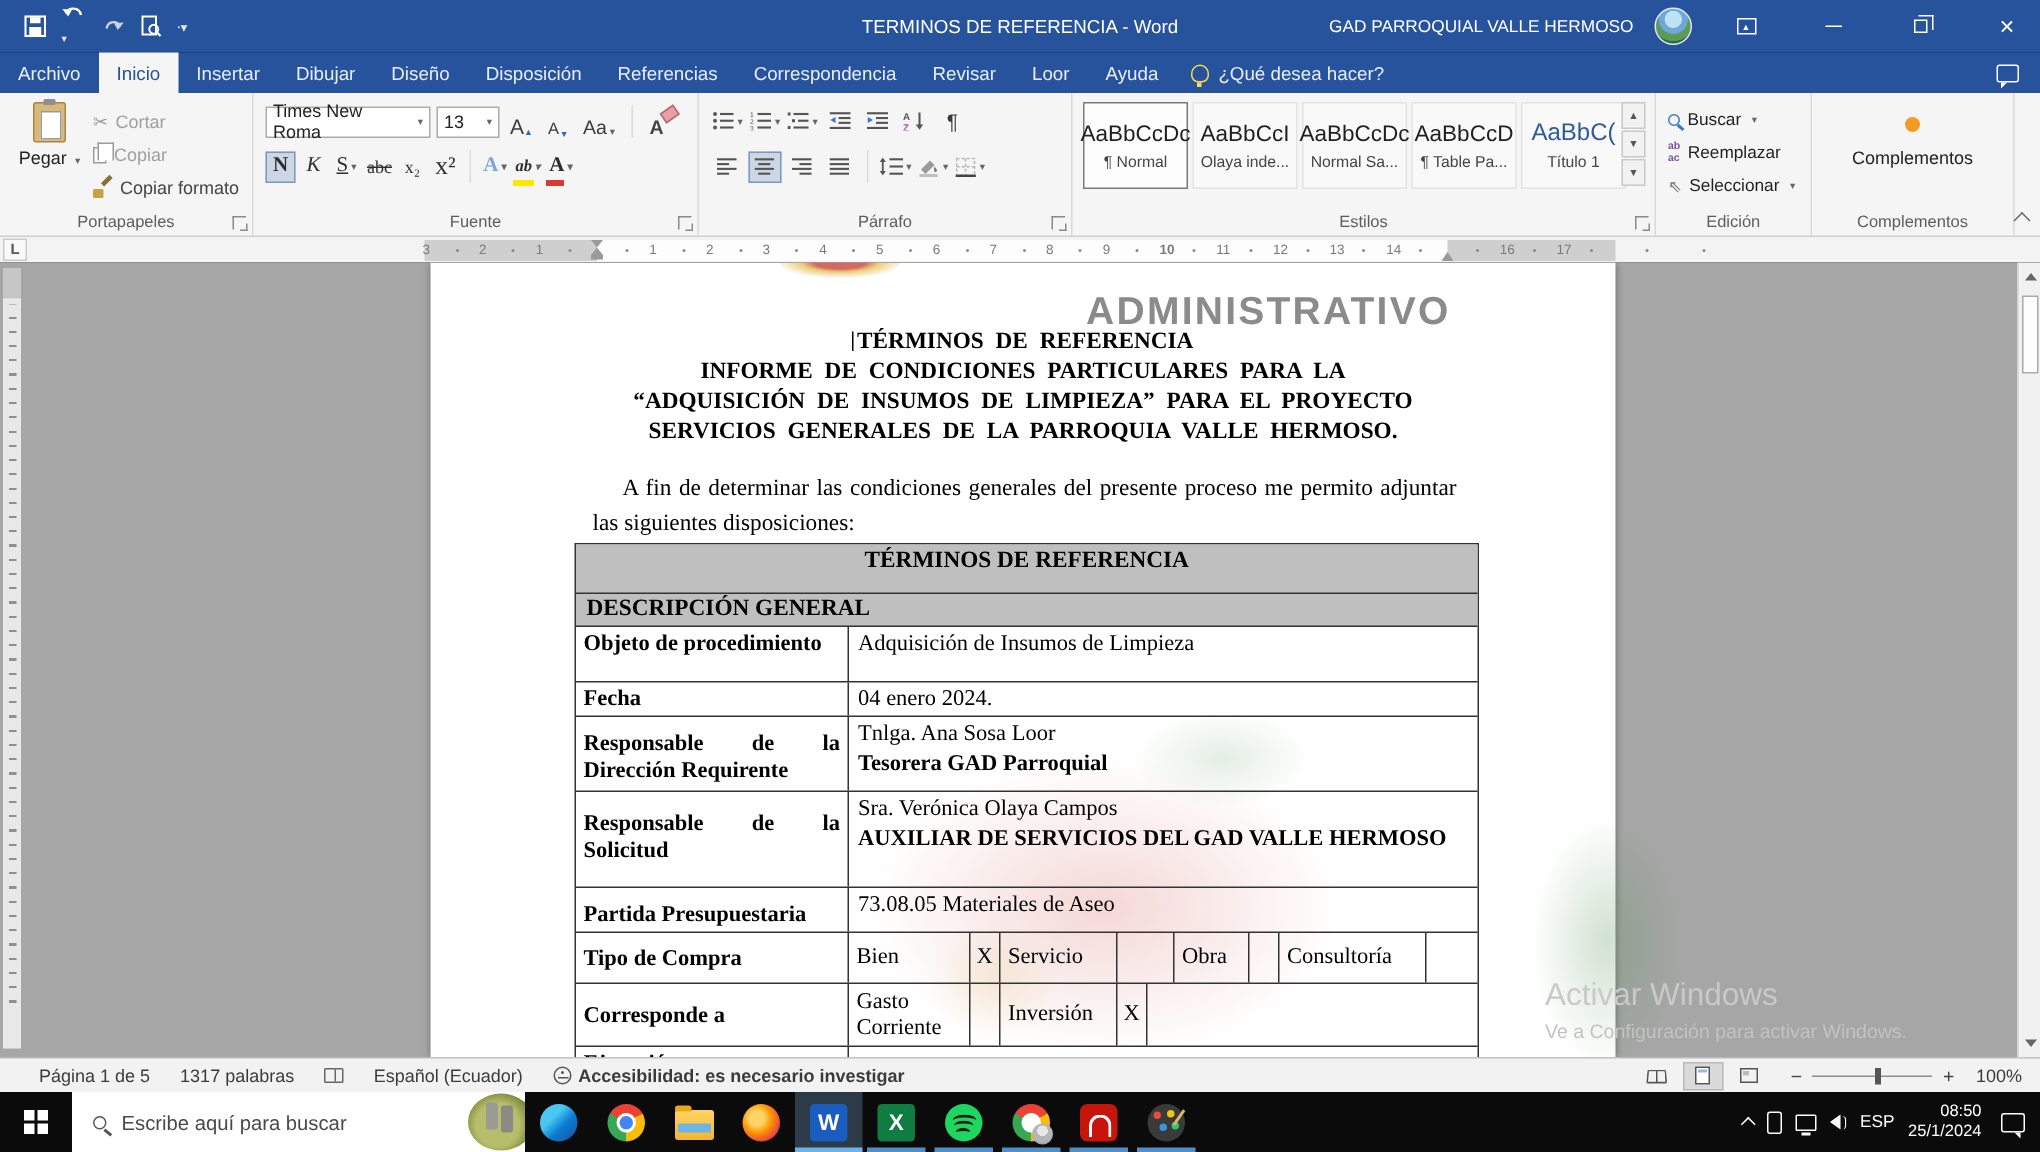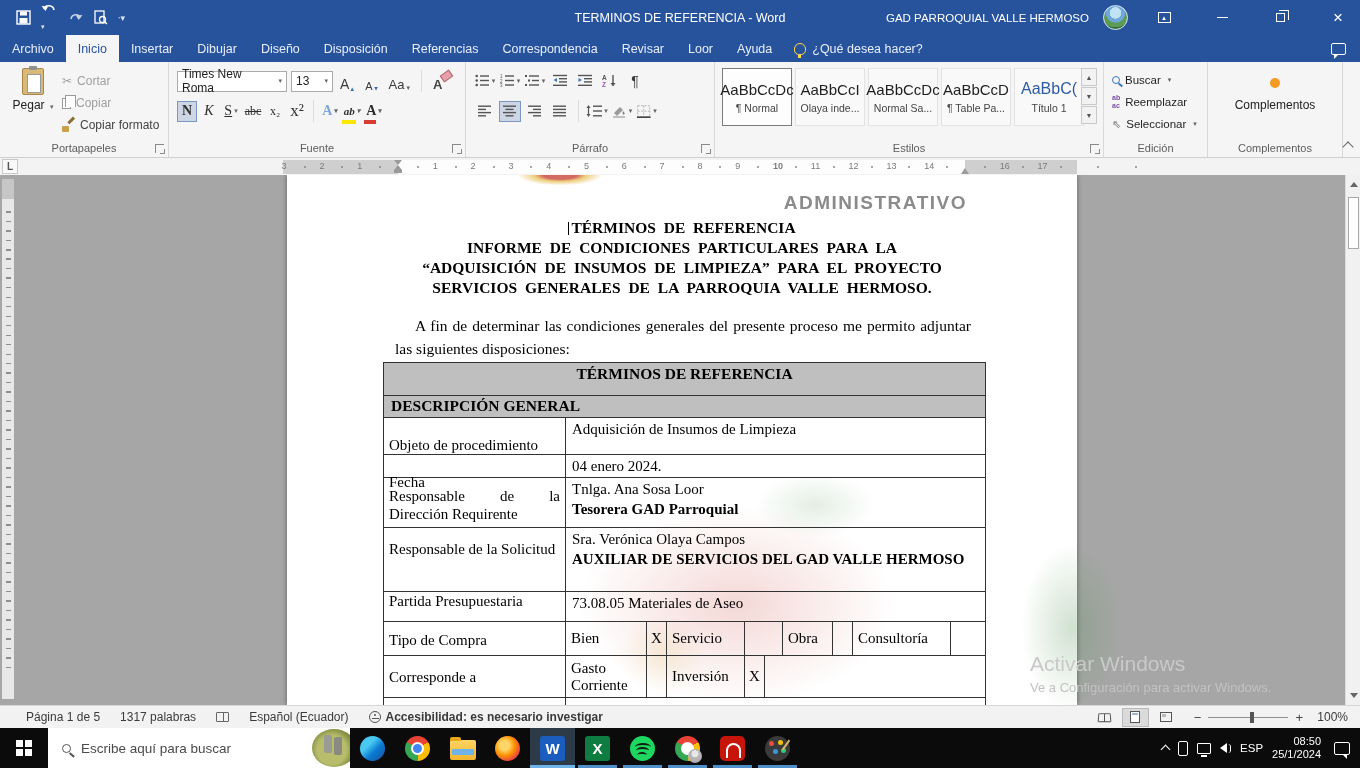--- a/index.html
+++ b/index.html
@@ -121,37 +121,37 @@
   .lmark .sq{width:8px;height:3px;background:#9a9a9a}
   .rmark{position:absolute;left:678px;bottom:0;width:0;height:0;border-left:4px solid transparent;border-right:4px solid transparent;border-bottom:6px solid #9a9a9a}
 
   
   .docarea{position:absolute;top:175px;left:0;right:0;height:530px;background:#a6a6a6;overflow:hidden}
   .vruler{position:absolute;left:2px;top:4px;width:12px;height:520px;background:#e8e8e8}
   .vruler .cell{width:100%;height:20px;background:#c6c6c6}
   .vruler .ticks{margin:4px auto;width:5px;height:470px;background:repeating-linear-gradient(to bottom,transparent 0 8px,#8f8f8f 8px 9.5px)}
   .page{position:absolute;left:287px;top:0;width:790px;height:530px;background:#fff;box-shadow:0 0 5px rgba(0,0,0,.45)}
   .logo-frag{position:absolute;left:233px;top:0;width:80px;height:10px;background:radial-gradient(ellipse at 50% 0,#c8453a 0 30%,#e8c15a 45%,rgba(255,255,255,0) 75%);opacity:.8;border-radius:0 0 50% 50%}
-  .adm{position:absolute;right:110px;top:17px;font-size:19px;font-weight:bold;letter-spacing:1.5px;color:#8b8b8b}
+  .adm{position:absolute;right:110px;top:17px;font-size:26px;font-weight:bold;letter-spacing:1.5px;color:#8b8b8b}
   .doctitle{position:absolute;left:95px;right:95px;top:43px;text-align:center;font-family:"Liberation Serif",serif;font-weight:bold;font-size:15.5px;line-height:20px;word-spacing:4px;color:#000}
   .cursorbar{display:inline-block;width:1px;height:13px;background:#000;margin-right:2px;vertical-align:-2px}
   .intro{position:absolute;left:108px;right:106px;top:140px;font-family:"Liberation Serif",serif;font-size:15.5px;line-height:22.5px;text-align:justify;text-indent:20px;color:#000}
   
   .wm{position:absolute;border-radius:50%}
   .wm1{left:290px;top:330px;width:320px;height:200px;background:radial-gradient(ellipse,rgba(198,62,50,.20),rgba(198,62,50,0) 70%)}
   .wm2{left:735px;top:370px;width:100px;height:165px;background:radial-gradient(ellipse,rgba(88,148,88,.28),rgba(88,148,88,0) 72%)}
   .wm3{left:468px;top:298px;width:120px;height:65px;background:radial-gradient(ellipse,rgba(120,170,120,.2),rgba(120,170,120,0) 70%)}
   .wm4{left:330px;top:440px;width:90px;height:80px;background:radial-gradient(ellipse,rgba(220,180,80,.18),rgba(220,180,80,0) 70%)}
   
   .dtable{position:absolute;left:96px;top:187px;width:603px;border:1px solid #333;font-family:"Liberation Serif",serif;font-size:15px;color:#000}
   .thead{height:33px;background:#bfbfbf;border-bottom:1px solid #333;text-align:center;font-weight:bold;padding-top:2px;font-size:15.5px}
   .tsec{height:22px;background:#bfbfbf;border-bottom:1px solid #333;font-weight:bold;padding:1px 7px;font-size:15.5px}
   .trow{display:flex;border-bottom:1px solid #333}
   .trow:last-child{border-bottom:none}
-  .tlabel{width:182px;flex:none;border-right:1px solid #333;font-weight:normal;padding:18px 5px;text-align:justify;line-height:18px}
+  .tlabel{width:182px;flex:none;border-right:1px solid #333;font-weight:bold;padding:2px 5px;text-align:justify;line-height:18px}
   .tlabel.mid{display:flex;align-items:center}
   .tlabel.bot{display:flex;align-items:flex-end}
   .tval{flex:1;padding:1px 6px;line-height:20px}
   .tval .b{font-weight:bold}
   .tval .jt{text-align:justify}
   .topts{flex:1;display:flex}
   .oc{border-left:1px solid #333;display:flex;align-items:center;padding-left:5px}
   .oc:first-child{border-left:none}
   .oc.mark{justify-content:center;padding-left:0}
   .oc.ctr{padding:0 5px;line-height:17px}

